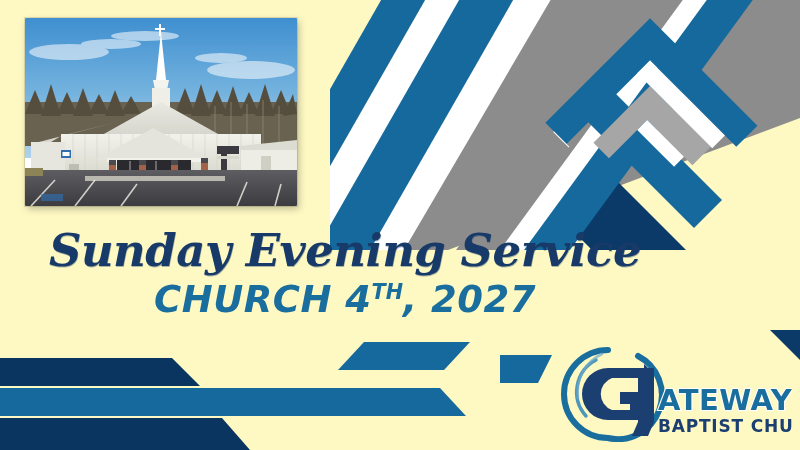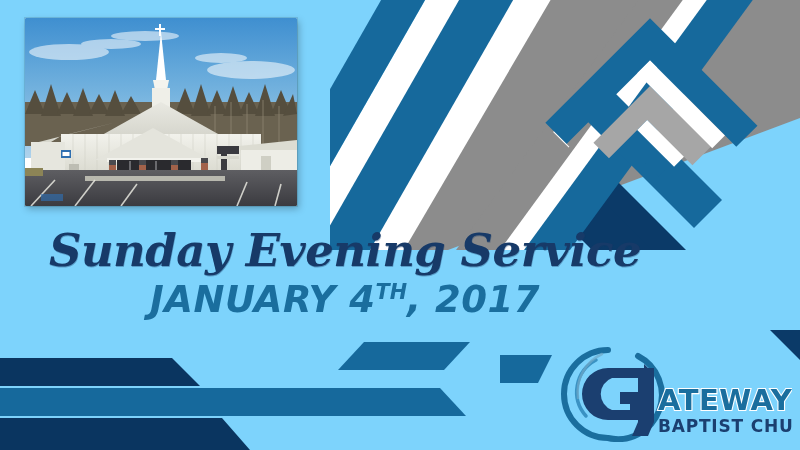--- a/index.html
+++ b/index.html
@@ -4,21 +4,21 @@
 <style>
   html,body{margin:0;padding:0;background:#fff;}
   body{
     font-family:"Liberation Sans", sans-serif;
     -webkit-font-smoothing:antialiased;
   }
   #slide{
     position:relative;
     width:800px;height:450px;
     overflow:hidden;
-    background:#7dd3fc;
+    background:#fef9c3;
   }
 
   
   #deco-topright{
     position:absolute;
     top:0; right:0;
     width:470px; height:250px;
     overflow:hidden;
     pointer-events:none;
   }
@@ -335,23 +335,23 @@
         <rect x="16" y="176" width="22" height="7" fill="#2F6FB0" opacity="0.65"></rect>
 
         <rect x="0" y="150" width="18" height="8" fill="#8C8456"></rect>
       </g>
     </svg>
   </div>
 
   <div id="headline-block">
     <div id="title-main">Sunday Evening Service</div>
     <div id="title-date">
-      <span>JANUARY</span>
+      <span>CHURCH</span>
       <span>4</span><span class="ord">TH</span><span>,</span>
-      <span>2017</span>
+      <span>2027</span>
     </div>
   </div>
 
   <div id="logo">
     <svg width="240" height="98" viewBox="0 0 240 98" xmlns="http://www.w3.org/2000/svg">
 
       <path d="M 56,6 A 44,44 0 1 0 56,94 A 44,44 0 0 0 86,12" fill="none" stroke="#1A6E9E" stroke-width="6" stroke-linecap="round"></path>
       <path d="M 44,16 A 36,36 0 0 0 34,72" fill="none" stroke="#2E86B8" stroke-width="3.5" stroke-linecap="round" opacity="0.85"></path>
       <path d="M 50,10 A 42,42 0 0 0 26,54" fill="none" stroke="#6FA8C8" stroke-width="2.5" stroke-linecap="round" opacity="0.7"></path>
 

